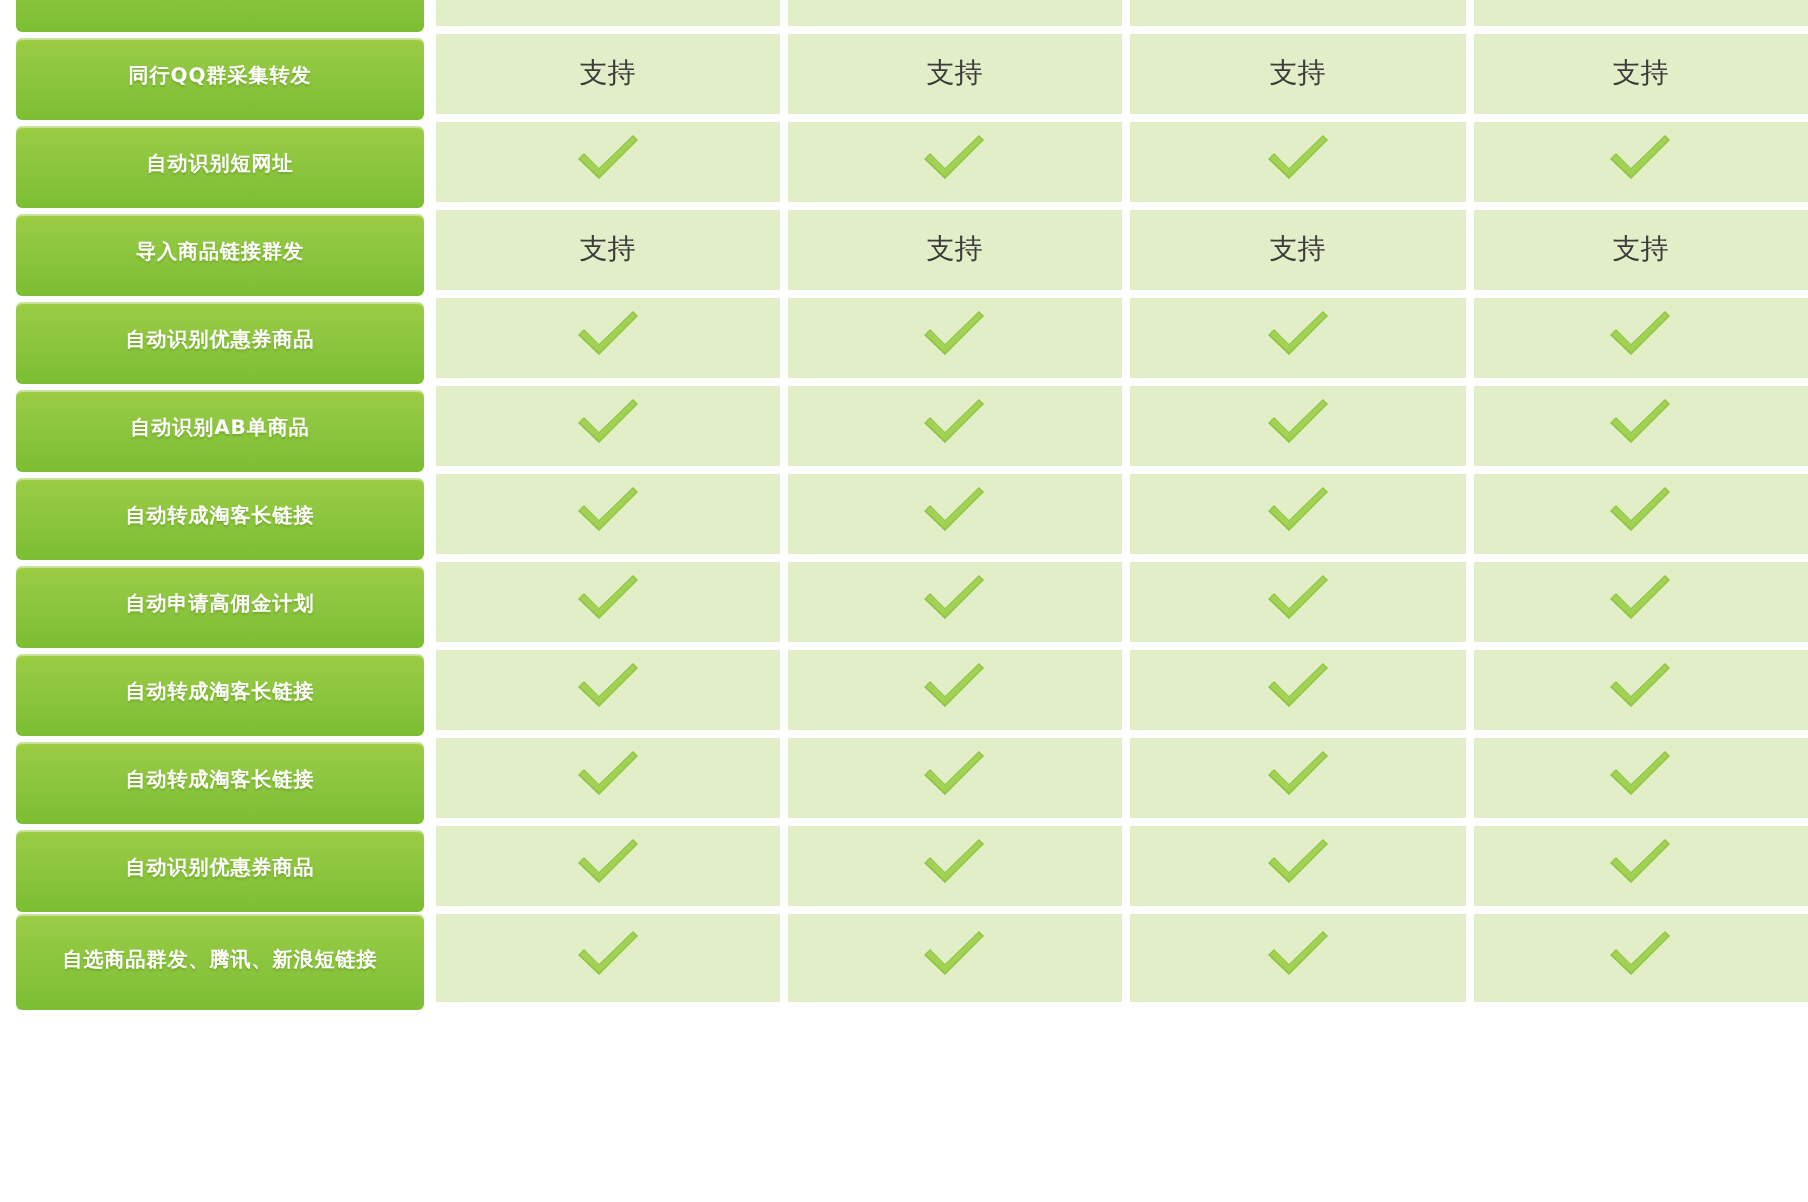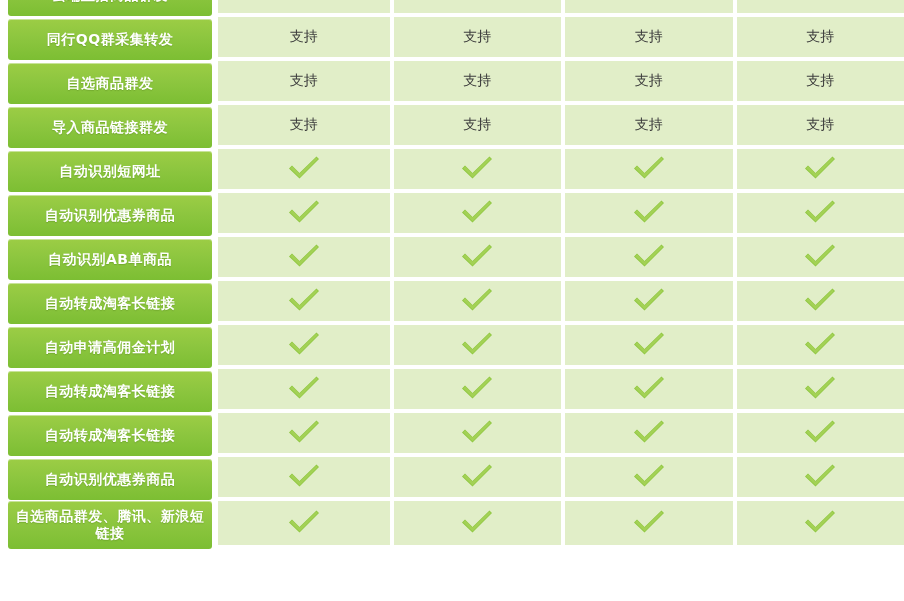--- a/index.html
+++ b/index.html
@@ -27,21 +27,21 @@
   }
   .feat-chip{
     display:flex;
     align-items:center;
     justify-content:center;
     height:41px;
     border-radius:3px;
     background:linear-gradient(to bottom,#9ccd45 0%,#8dc63f 45%,#7cbe33 100%);
     box-shadow:inset 0 1px 0 rgba(255,255,255,.45);
     color:#ffffff;
-    font-size:14px;
+    font-size:10px;
     font-weight:bold;
     line-height:1.18;
     text-align:center;
     padding:2px 6px;
     box-sizing:border-box;
     letter-spacing:.5px;
     text-shadow:0 1px 1px rgba(90,140,30,.45);
   }
   .feat-chip.two-line{height:48px;}
 
@@ -92,56 +92,47 @@
         <td class="feat-label">
           <div class="feat-chip">同行QQ群采集转发</div>
         </td>
         <td class="val-cell first-val"><span class="support-text">支持</span></td>
         <td class="val-cell"><span class="support-text">支持</span></td>
         <td class="val-cell"><span class="support-text">支持</span></td>
         <td class="val-cell"><span class="support-text">支持</span></td>
       </tr>
       <tr>
         <td class="feat-label">
-          <div class="feat-chip">自选商品群发</div>
+          <div class="feat-chip">自动识别短网址</div>
+        </td>
+        <td class="val-cell first-val"><span class="check-icon"><svg width="34" height="26" viewBox="0 0 34 26" xmlns="http://www.w3.org/2000/svg">
+              <path d="M2 13.5 L5 10.5 L12.5 18 L29.5 1.5 L32 4 L12.5 23.5 Z" fill="#8dc63f"></path>
+              <path d="M3 13.2 L5.2 11.2 L12.6 18.6 L29.3 2.4 L31 4.1 L12.6 22.4 Z" fill="#a3d155"></path>
+            </svg></span></td>
+        <td class="val-cell"><span class="check-icon"><svg width="34" height="26" viewBox="0 0 34 26" xmlns="http://www.w3.org/2000/svg">
+              <path d="M2 13.5 L5 10.5 L12.5 18 L29.5 1.5 L32 4 L12.5 23.5 Z" fill="#8dc63f"></path>
+              <path d="M3 13.2 L5.2 11.2 L12.6 18.6 L29.3 2.4 L31 4.1 L12.6 22.4 Z" fill="#a3d155"></path>
+            </svg></span></td>
+        <td class="val-cell"><span class="check-icon"><svg width="34" height="26" viewBox="0 0 34 26" xmlns="http://www.w3.org/2000/svg">
+              <path d="M2 13.5 L5 10.5 L12.5 18 L29.5 1.5 L32 4 L12.5 23.5 Z" fill="#8dc63f"></path>
+              <path d="M3 13.2 L5.2 11.2 L12.6 18.6 L29.3 2.4 L31 4.1 L12.6 22.4 Z" fill="#a3d155"></path>
+            </svg></span></td>
+        <td class="val-cell"><span class="check-icon"><svg width="34" height="26" viewBox="0 0 34 26" xmlns="http://www.w3.org/2000/svg">
+              <path d="M2 13.5 L5 10.5 L12.5 18 L29.5 1.5 L32 4 L12.5 23.5 Z" fill="#8dc63f"></path>
+              <path d="M3 13.2 L5.2 11.2 L12.6 18.6 L29.3 2.4 L31 4.1 L12.6 22.4 Z" fill="#a3d155"></path>
+            </svg></span></td>
+      </tr>
+      <tr>
+        <td class="feat-label">
+          <div class="feat-chip">导入商品链接群发</div>
         </td>
         <td class="val-cell first-val"><span class="support-text">支持</span></td>
         <td class="val-cell"><span class="support-text">支持</span></td>
         <td class="val-cell"><span class="support-text">支持</span></td>
         <td class="val-cell"><span class="support-text">支持</span></td>
-      </tr>
-      <tr>
-        <td class="feat-label">
-          <div class="feat-chip">导入商品链接群发</div>
-        </td>
-        <td class="val-cell first-val"><span class="support-text">支持</span></td>
-        <td class="val-cell"><span class="support-text">支持</span></td>
-        <td class="val-cell"><span class="support-text">支持</span></td>
-        <td class="val-cell"><span class="support-text">支持</span></td>
-      </tr>
-      <tr>
-        <td class="feat-label">
-          <div class="feat-chip">自动识别短网址</div>
-        </td>
-        <td class="val-cell first-val"><span class="check-icon"><svg width="34" height="26" viewBox="0 0 34 26" xmlns="http://www.w3.org/2000/svg">
-              <path d="M2 13.5 L5 10.5 L12.5 18 L29.5 1.5 L32 4 L12.5 23.5 Z" fill="#8dc63f"></path>
-              <path d="M3 13.2 L5.2 11.2 L12.6 18.6 L29.3 2.4 L31 4.1 L12.6 22.4 Z" fill="#a3d155"></path>
-            </svg></span></td>
-        <td class="val-cell"><span class="check-icon"><svg width="34" height="26" viewBox="0 0 34 26" xmlns="http://www.w3.org/2000/svg">
-              <path d="M2 13.5 L5 10.5 L12.5 18 L29.5 1.5 L32 4 L12.5 23.5 Z" fill="#8dc63f"></path>
-              <path d="M3 13.2 L5.2 11.2 L12.6 18.6 L29.3 2.4 L31 4.1 L12.6 22.4 Z" fill="#a3d155"></path>
-            </svg></span></td>
-        <td class="val-cell"><span class="check-icon"><svg width="34" height="26" viewBox="0 0 34 26" xmlns="http://www.w3.org/2000/svg">
-              <path d="M2 13.5 L5 10.5 L12.5 18 L29.5 1.5 L32 4 L12.5 23.5 Z" fill="#8dc63f"></path>
-              <path d="M3 13.2 L5.2 11.2 L12.6 18.6 L29.3 2.4 L31 4.1 L12.6 22.4 Z" fill="#a3d155"></path>
-            </svg></span></td>
-        <td class="val-cell"><span class="check-icon"><svg width="34" height="26" viewBox="0 0 34 26" xmlns="http://www.w3.org/2000/svg">
-              <path d="M2 13.5 L5 10.5 L12.5 18 L29.5 1.5 L32 4 L12.5 23.5 Z" fill="#8dc63f"></path>
-              <path d="M3 13.2 L5.2 11.2 L12.6 18.6 L29.3 2.4 L31 4.1 L12.6 22.4 Z" fill="#a3d155"></path>
-            </svg></span></td>
       </tr>
       <tr>
         <td class="feat-label">
           <div class="feat-chip">自动识别优惠券商品</div>
         </td>
         <td class="val-cell first-val"><span class="check-icon"><svg width="34" height="26" viewBox="0 0 34 26" xmlns="http://www.w3.org/2000/svg">
               <path d="M2 13.5 L5 10.5 L12.5 18 L29.5 1.5 L32 4 L12.5 23.5 Z" fill="#8dc63f"></path>
               <path d="M3 13.2 L5.2 11.2 L12.6 18.6 L29.3 2.4 L31 4.1 L12.6 22.4 Z" fill="#a3d155"></path>
             </svg></span></td>
         <td class="val-cell"><span class="check-icon"><svg width="34" height="26" viewBox="0 0 34 26" xmlns="http://www.w3.org/2000/svg">

